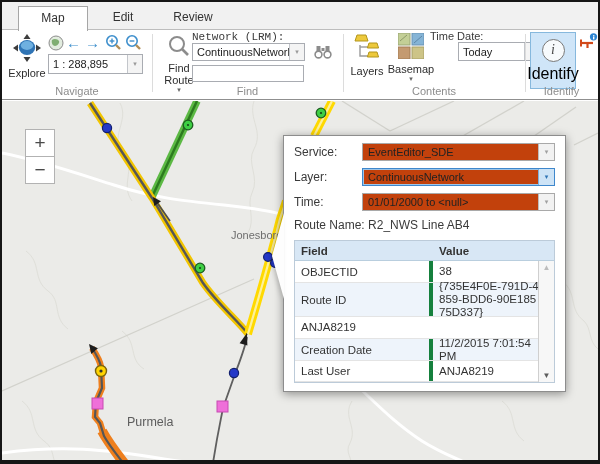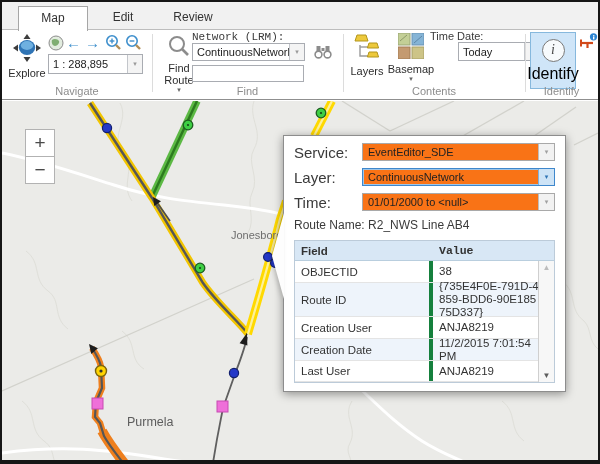--- a/index.html
+++ b/index.html
@@ -43,32 +43,32 @@
   .popup .pointer{position:absolute;left:-12px;top:77px;width:0;height:0;
          border-top:43px solid transparent;border-bottom:43px solid transparent;border-right:12px solid #fdfdfd;
          filter:drop-shadow(-2px 1px 2px rgba(0,0,0,.18));}
   .ptitle{height:21px;background:#3f3f3f;color:#fff;font-size:12px;font-weight:bold;
           display:flex;align-items:center;padding:0 7px;}
   .ptitle .sp{flex:1;}
   .maxbox{width:11px;height:9px;border:2px solid #fff;margin-right:9px;}
   .closex{font-size:13px;font-weight:bold;line-height:13px;}
   .pbody{padding:7px 10px 0 10px;}
   .prow{display:flex;align-items:center;margin-bottom:7px;}
-  .prow .plabel{width:68px;font-size:15px;color:#3a3a3a;}
-  .pcombo{position:relative;flex:1;height:18px;border:1px solid #a9a9a9;background:#f97316;font-size:11px;color:#222;text-align:center;}
+  .prow .plabel{width:68px;font-size:12px;color:#3a3a3a;}
+  .pcombo{position:relative;flex:1;height:18px;border:1px solid #a9a9a9;background:#c2410c;font-size:11px;color:#222;text-align:center;}
   .pcombo .val{position:absolute;left:5px;top:50%;transform:translateY(-50%);white-space:nowrap;}
   .pcombo .dd{position:absolute;right:0;top:0;bottom:0;width:16px;border-left:1px solid #bdbdbd;background:#f2f2f2;
               display:flex;align-items:center;justify-content:center;font-size:7px;color:#a0a0a0;}
   .pcombo.active{border:1px solid #3e87cc;box-shadow:0 0 0 1px #9cc5e8 inset;}
   .pcombo.active .dd{background:#cde3f6;border-left:1px solid #7fb0dc;color:#2f74b5;}
   .routename{font-size:12px;color:#3a3a3a;margin:1px 0 8px 0;}
   .ptable{position:relative;border:1px solid #bccbd9;font-size:11.5px;color:#333;}
   .thead{display:flex;height:20px;background:#d8e7f5;border-bottom:1px solid #b9cede;font-weight:bold;align-items:center;}
   .thead .c1{width:138px;padding-left:6px;}
-  .thead .c2{flex:1;padding-left:6px;font-family:Liberation Mono, monospace;}
+  .thead .c2{flex:1;padding-left:6px;}
   .trow{display:flex;border-bottom:1px solid #e4e4e4;}
   .trow:last-child{border-bottom:none;}
   .trow .c1{width:138px;padding:4px 4px 4px 6px;border-right:4px solid #15803d;display:flex;align-items:center;}
   .trow .c2{width:108px;padding:4px 2px 4px 6px;display:flex;align-items:center;word-break:break-all;line-height:13px;}
   .trow.alt{background:#eef4fb;}
   .scrollbar{position:absolute;right:0;top:20px;bottom:0;width:16px;background:#f7f7f7;border-left:1px solid #cfcfcf;}
   .scrollbar .up{position:absolute;top:2px;left:0;right:0;text-align:center;font-size:8px;color:#bcbcbc;}
   .scrollbar .dn{position:absolute;bottom:2px;left:0;right:0;text-align:center;font-size:8px;color:#5c5c5c;}
   .maplabel{font-size:11px;fill:#6e6e6e;}
   .maplabel2{font-size:12.5px;fill:#5d5d5d;}
@@ -340,21 +340,20 @@
           </div>
           <div class="trow" style="height:22px">
             <span class="c1">OBJECTID</span>
             <span class="c2">38</span>
           </div>
           <div class="trow alt" style="height:34px">
             <span class="c1">Route ID</span>
             <span class="c2">{735E4F0E-791D-4859-BDD6-90E18575D337}</span>
           </div>
           <div class="trow" style="height:22px">
-            <span class="c1">Creation User</span>
             <span class="c2">ANJA8219</span>
           </div>
           <div class="trow alt" style="height:22px">
             <span class="c1">Creation Date</span>
             <span class="c2">11/2/2015 7:01:54 PM</span>
           </div>
           <div class="trow" style="height:21px">
             <span class="c1">Last User</span>
             <span class="c2">ANJA8219</span>
           </div>

